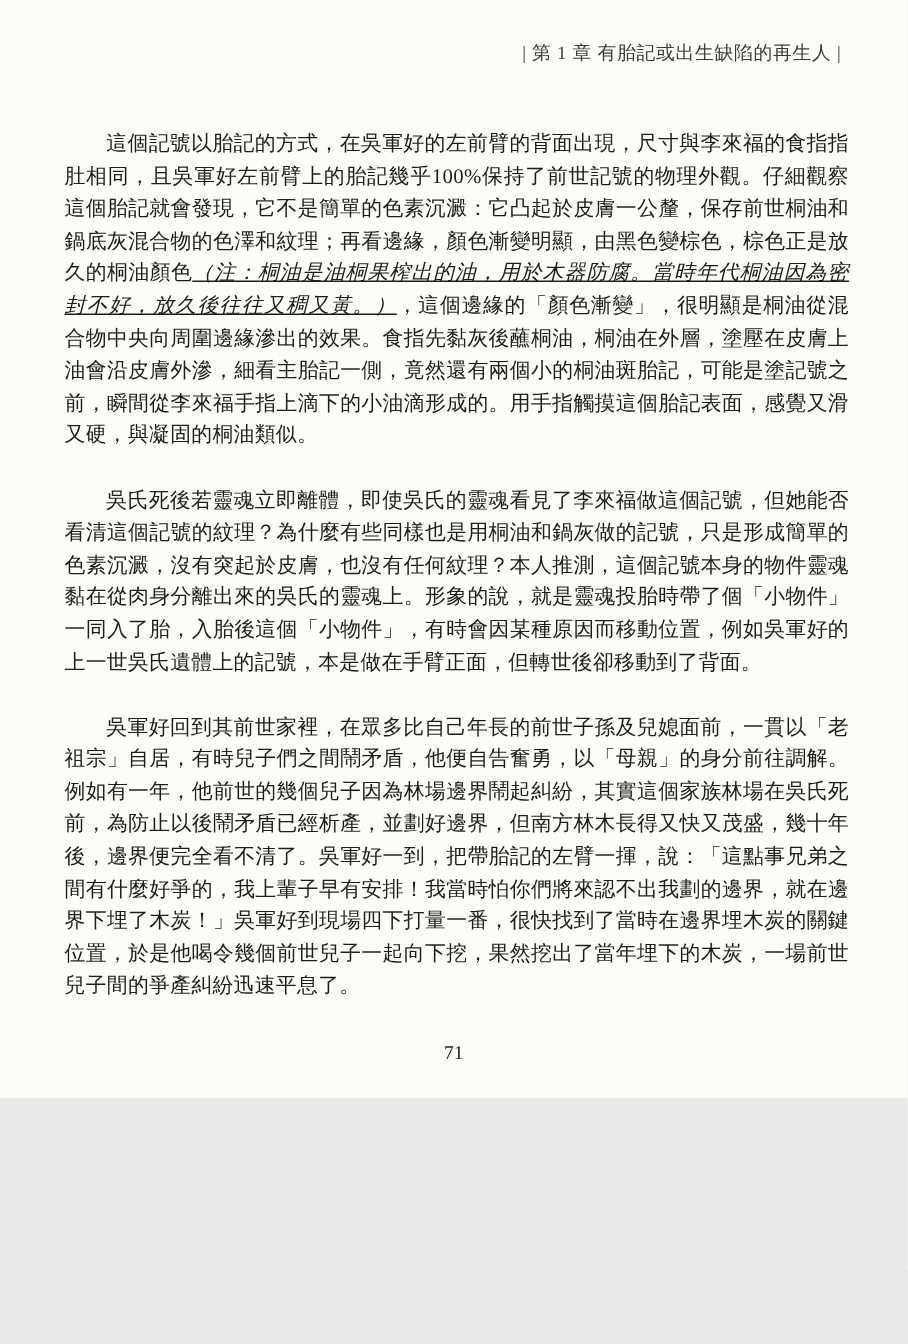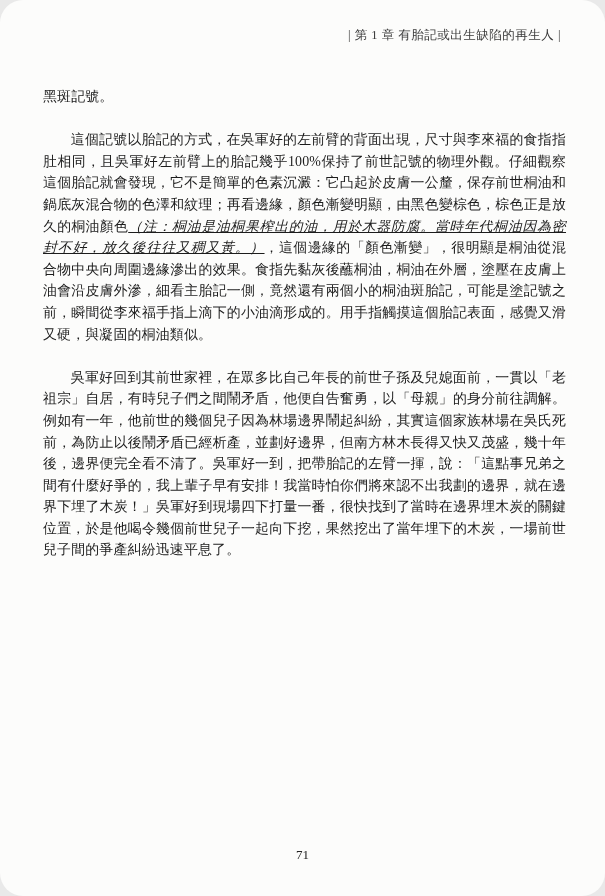--- a/index.html
+++ b/index.html
@@ -1,27 +1,26 @@
 <!DOCTYPE html>
 <html><head>
 <meta charset="utf-8">
 <style>
   html, body { margin: 0; padding: 0; }
   body { background: #e9e9e9; }
 
   .page {
     position: relative;
     width: 605px;
-    height: 896px;
+    height: 732px;
     margin: 0 auto;
     background: #fcfcfb;
     overflow: hidden;
     font-family: "Liberation Serif", "DejaVu Serif", serif;
     color: #1c1c1c;
-    border-radius: 23px;
   }
 
   .chapter-header {
     position: absolute;
     top: 27px;
     right: 44px;
     font-size: 12.5px;
     letter-spacing: 0.5px;
     color: #3a3a3a;
     white-space: nowrap;
@@ -44,41 +43,41 @@
   p.indent { text-indent: 2em; }
 
   .inline-note {
     font-style: italic;
     letter-spacing: 0.6px;
     text-decoration: underline;
   }
 
   .page-number {
     position: absolute;
-    bottom: 33px;
+    bottom: 22px;
     left: 0;
     width: 100%;
     text-align: center;
     font-size: 13px;
     color: #222222;
   }
 </style>
 </head>
 <body>
 
 <div class="page">
 
   <div class="chapter-header">| 第 1 章 有胎記或出生缺陷的再生人 |</div>
 
   <div class="content">
 
-    <p class="continuation">黑斑記號。</p>
 
     <p class="indent"><span>這個記號以胎記的方式，在吳軍好的左前臂的背面出現，尺寸與李來福的食指指肚相同，且吳軍好左前臂上的胎記幾乎100%保持了前世記號的物理外觀。仔細觀察這個胎記就會發現，它不是簡單的色素沉澱：它凸起於皮膚一公釐，保存前世桐油和鍋底灰混合物的色澤和紋理；再看邊緣，顏色漸變明顯，由黑色變棕色，棕色正是放久的桐油顏色</span><span class="inline-note">（注：桐油是油桐果榨出的油，用於木器防腐。當時年代桐油因為密封不好，放久後往往又稠又黃。）</span><span>，這個邊緣的「顏色漸變」，很明顯是桐油從混合物中央向周圍邊緣滲出的效果。食指先黏灰後蘸桐油，桐油在外層，塗壓在皮膚上油會沿皮膚外滲，細看主胎記一側，竟然還有兩個小的桐油斑胎記，可能是塗記號之前，瞬間從李來福手指上滴下的小油滴形成的。用手指觸摸這個胎記表面，感覺又滑又硬，與凝固的桐油類似。</span></p>
 
+    <p class="indent">吳氏死後若靈魂立即離體，即使吳氏的靈魂看見了李來福做這個記號，但她能否看清這個記號的紋理？為什麼有些同樣也是用桐油和鍋灰做的記號，只是形成簡單的色素沉澱，沒有突起於皮膚，也沒有任何紋理？本人推測，這個記號本身的物件靈魂黏在從肉身分離出來的吳氏的靈魂上。形象的說，就是靈魂投胎時帶了個「小物件」一同入了胎，入胎後這個「小物件」，有時會因某種原因而移動位置，例如吳軍好的上一世吳氏遺體上的記號，本是做在手臂正面，但轉世後卻移動到了背面。</p>
 
 
     <p class="indent">吳軍好回到其前世家裡，在眾多比自己年長的前世子孫及兒媳面前，一貫以「老祖宗」自居，有時兒子們之間鬧矛盾，他便自告奮勇，以「母親」的身分前往調解。例如有一年，他前世的幾個兒子因為林場邊界鬧起糾紛，其實這個家族林場在吳氏死前，為防止以後鬧矛盾已經析產，並劃好邊界，但南方林木長得又快又茂盛，幾十年後，邊界便完全看不清了。吳軍好一到，把帶胎記的左臂一揮，說：「這點事兄弟之間有什麼好爭的，我上輩子早有安排！我當時怕你們將來認不出我劃的邊界，就在邊界下埋了木炭！」吳軍好到現場四下打量一番，很快找到了當時在邊界埋木炭的關鍵位置，於是他喝令幾個前世兒子一起向下挖，果然挖出了當年埋下的木炭，一場前世兒子間的爭產糾紛迅速平息了。</p>
 
   </div>
 
   <div class="page-number">71</div>
 
 </div>
 

